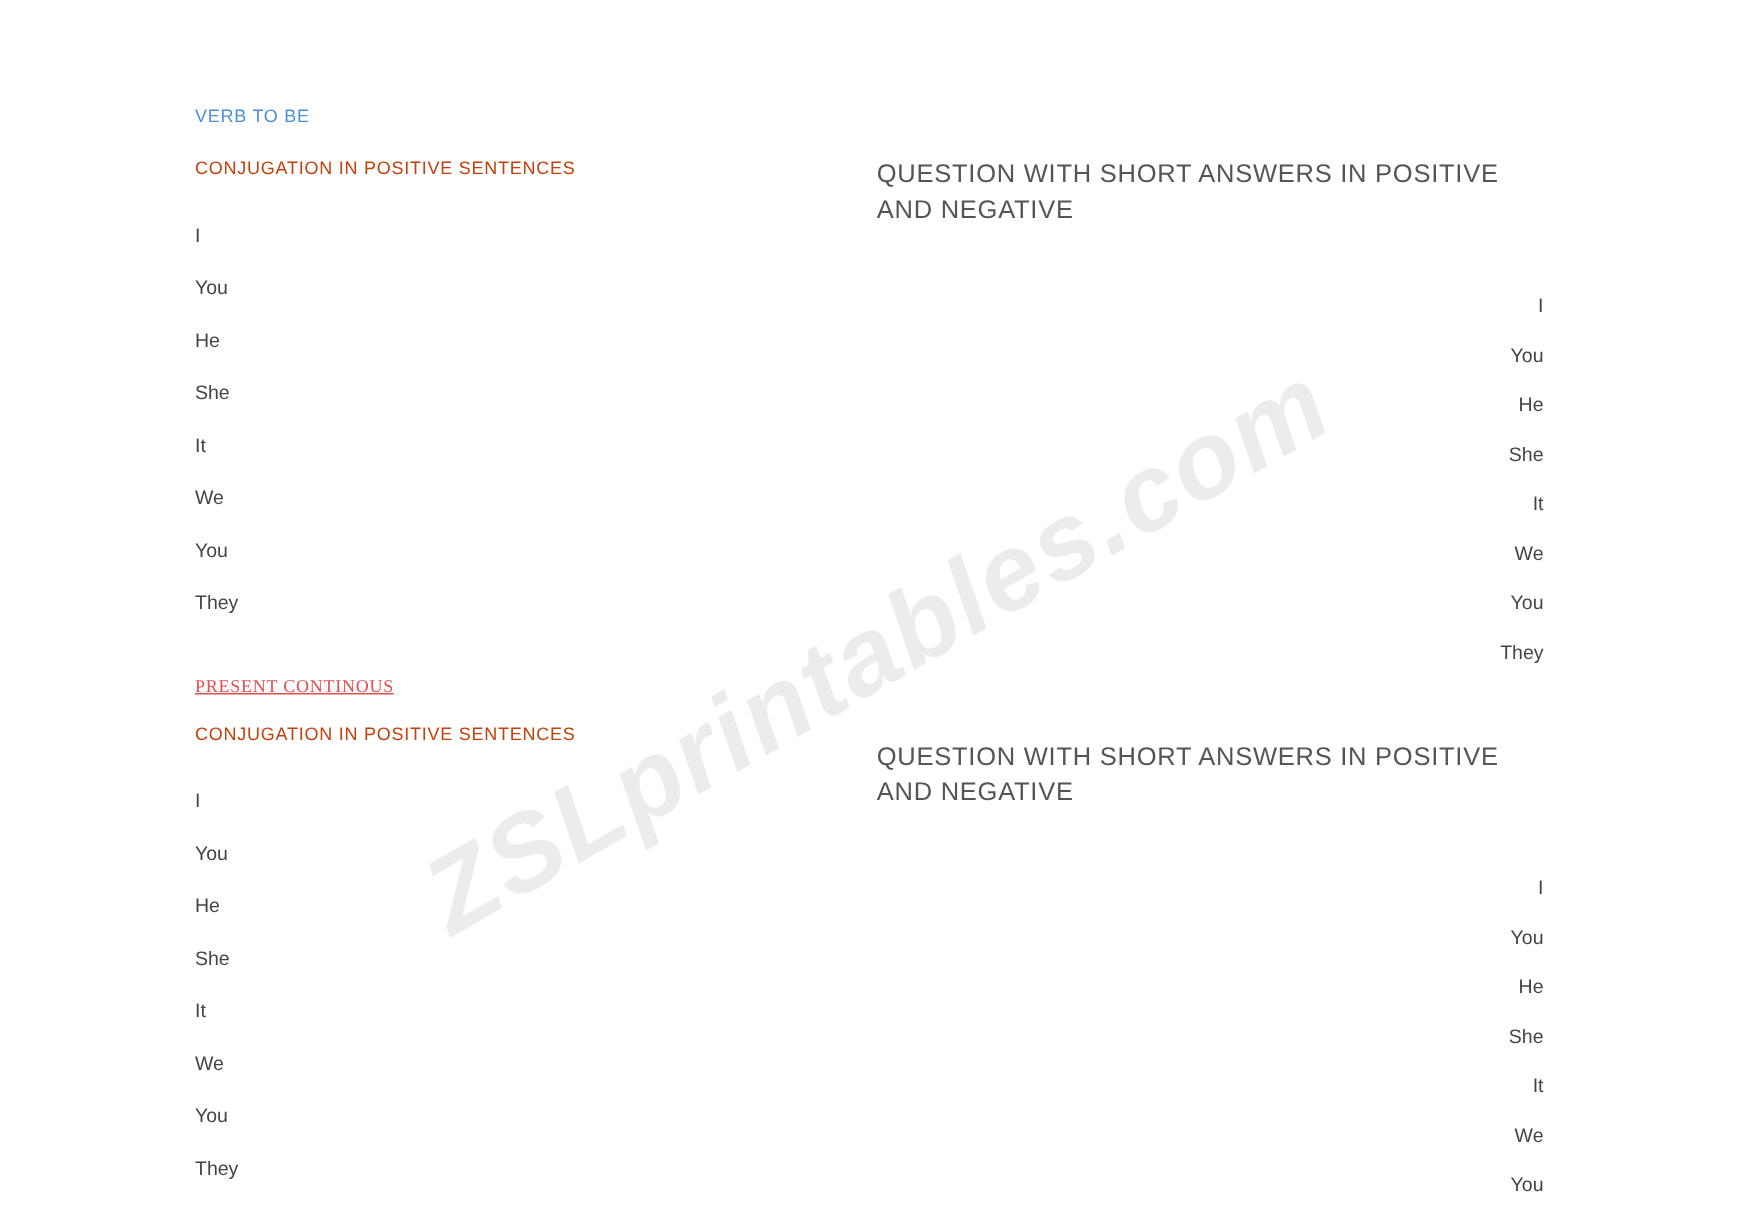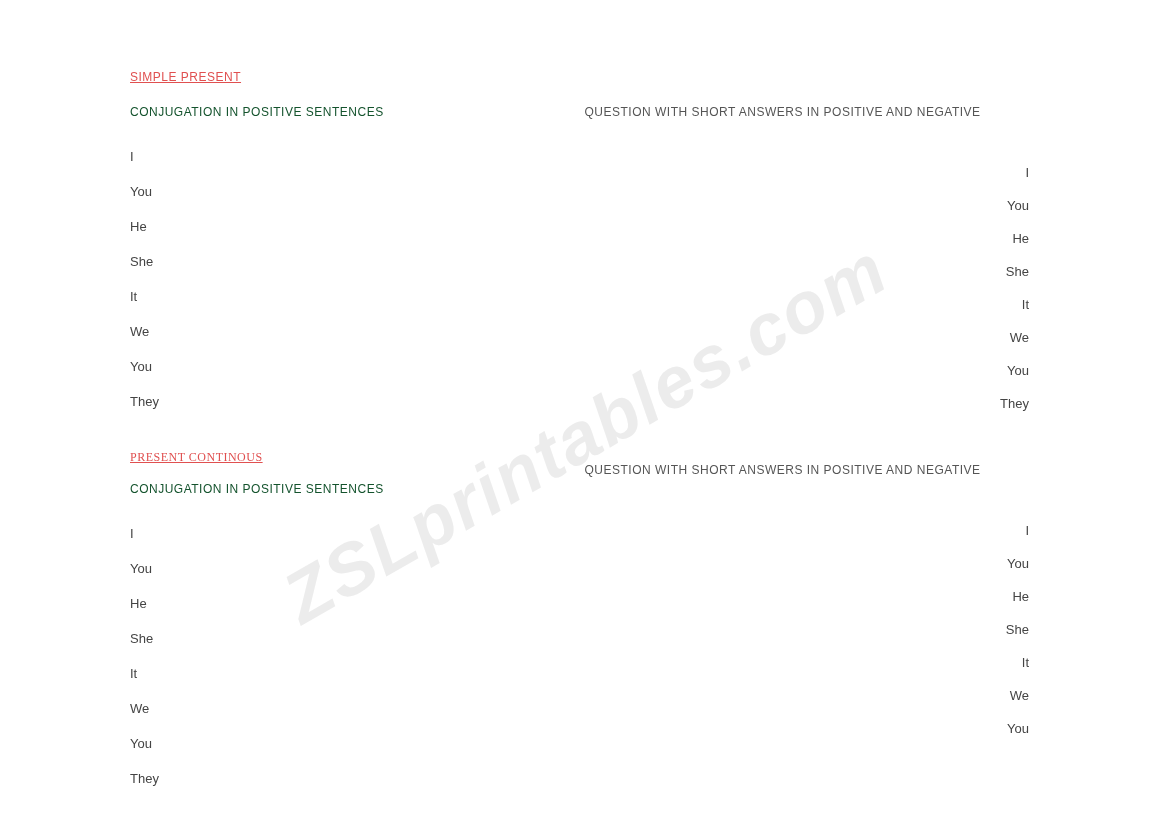--- a/index.html
+++ b/index.html
@@ -40,21 +40,21 @@
       color: #e05050;
       font-size: 12px;
       letter-spacing: 0.5px;
       text-decoration: underline;
       text-transform: uppercase;
     }
 
     .section-title {
       font-size: 12px;
       letter-spacing: 0.5px;
-      color: #14532d;
+      color: #c2410c;
       text-transform: uppercase;
       margin-bottom: 18px;
       line-height: 1.4;
     }
 
     .pronoun-list {
       list-style: none;
       margin-bottom: 30px;
     }
 
@@ -98,21 +98,21 @@
       color: rgba(180, 180, 180, 0.25);
       font-weight: bold;
       font-style: italic;
       white-space: nowrap;
       pointer-events: none;
       z-index: 10;
       letter-spacing: 2px;
     }
 
     .right-section-title {
-      font-size: 12px;
+      font-size: 17px;
       letter-spacing: 0.5px;
       color: #555;
       text-transform: uppercase;
       margin-bottom: 5px;
       line-height: 1.4;
     }
 
     .two-col-wrapper {
       display: flex;
       width: 100%;
@@ -127,21 +127,21 @@
     }
   </style>
 </head>
 <body>
 
 <div class="page">
 
   <div class="watermark">ZSLprintables.com</div>
 
   <div class="header">
-    <div class="simple-present">SIMPLE PRESENT</div>
+    <div class="verb-to-be">VERB TO BE</div>
   </div>
 
   <div class="two-col-wrapper">
 
     <div class="left-half">
       <div class="section-title">CONJUGATION IN POSITIVE SENTENCES</div>
       <ul class="pronoun-list">
         <li>I</li>
         <li>You</li>
         <li>He</li>

